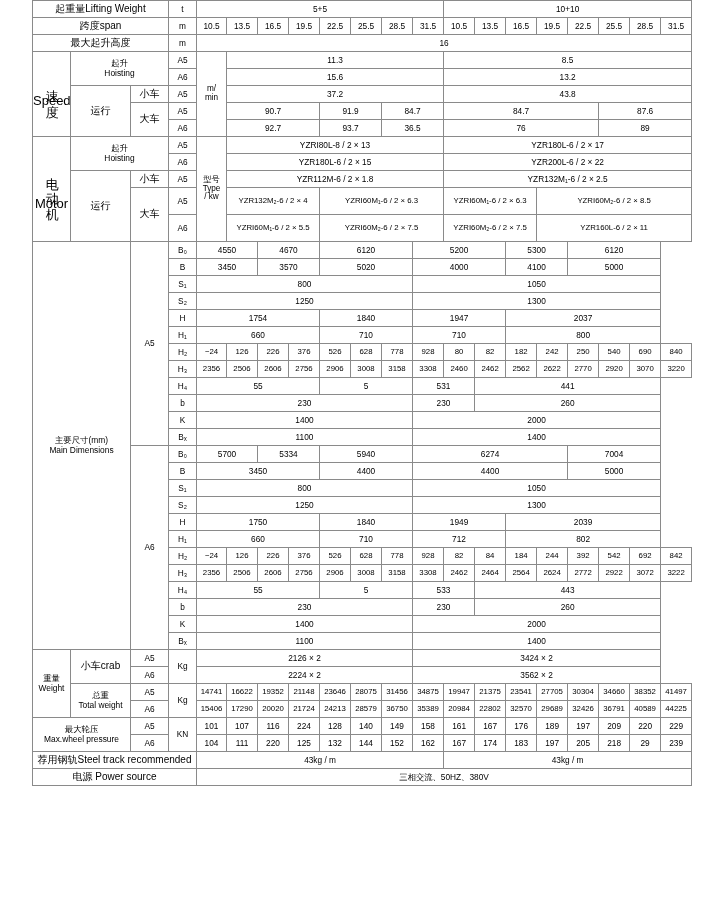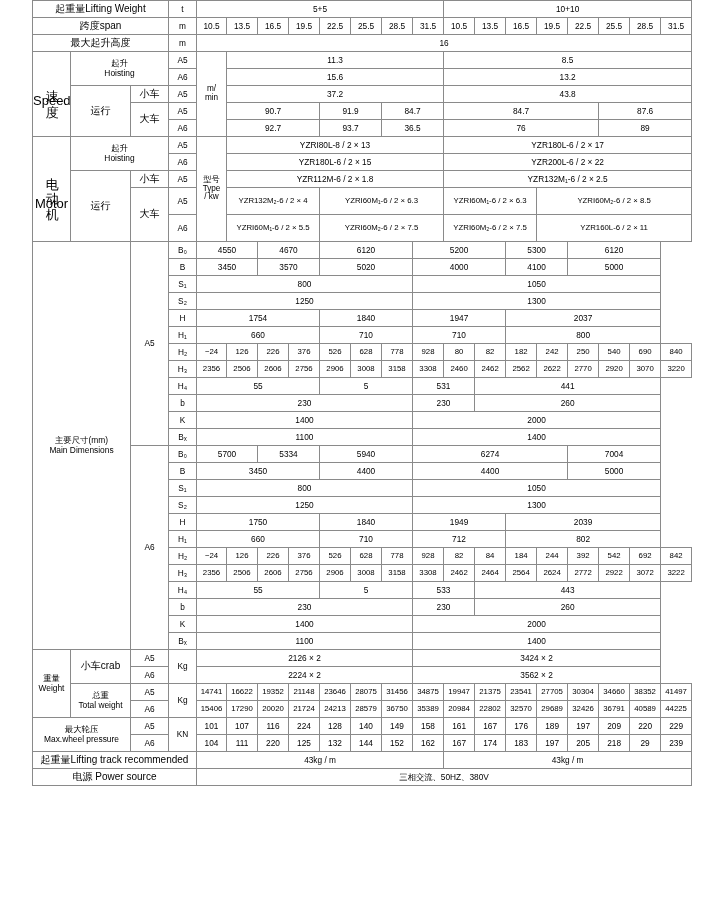--- a/index.html
+++ b/index.html
@@ -509,21 +509,21 @@
       <td>174</td>
       <td>183</td>
       <td>197</td>
       <td>205</td>
       <td>218</td>
       <td>29</td>
       <td>239</td>
     </tr>
 
     <tr>
-      <td colspan="4" class="lbl">起重量Lifting track recommended</td>
+      <td colspan="4" class="lbl">荐用钢轨Steel track recommended</td>
       <td colspan="8" class="cc">43kg / m</td>
       <td colspan="8" class="cc">43kg / m</td>
     </tr>
 
     <tr>
       <td colspan="4" class="lbl">电源  Power source</td>
       <td colspan="16" class="cc">三相交流、50HZ、380V</td>
     </tr>
 
     </tbody>

